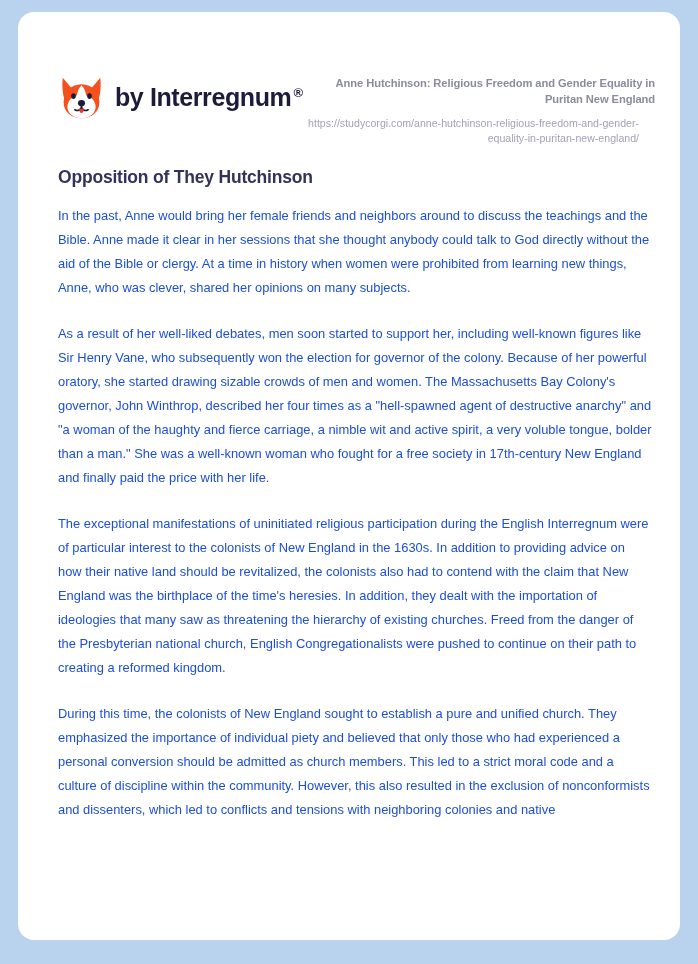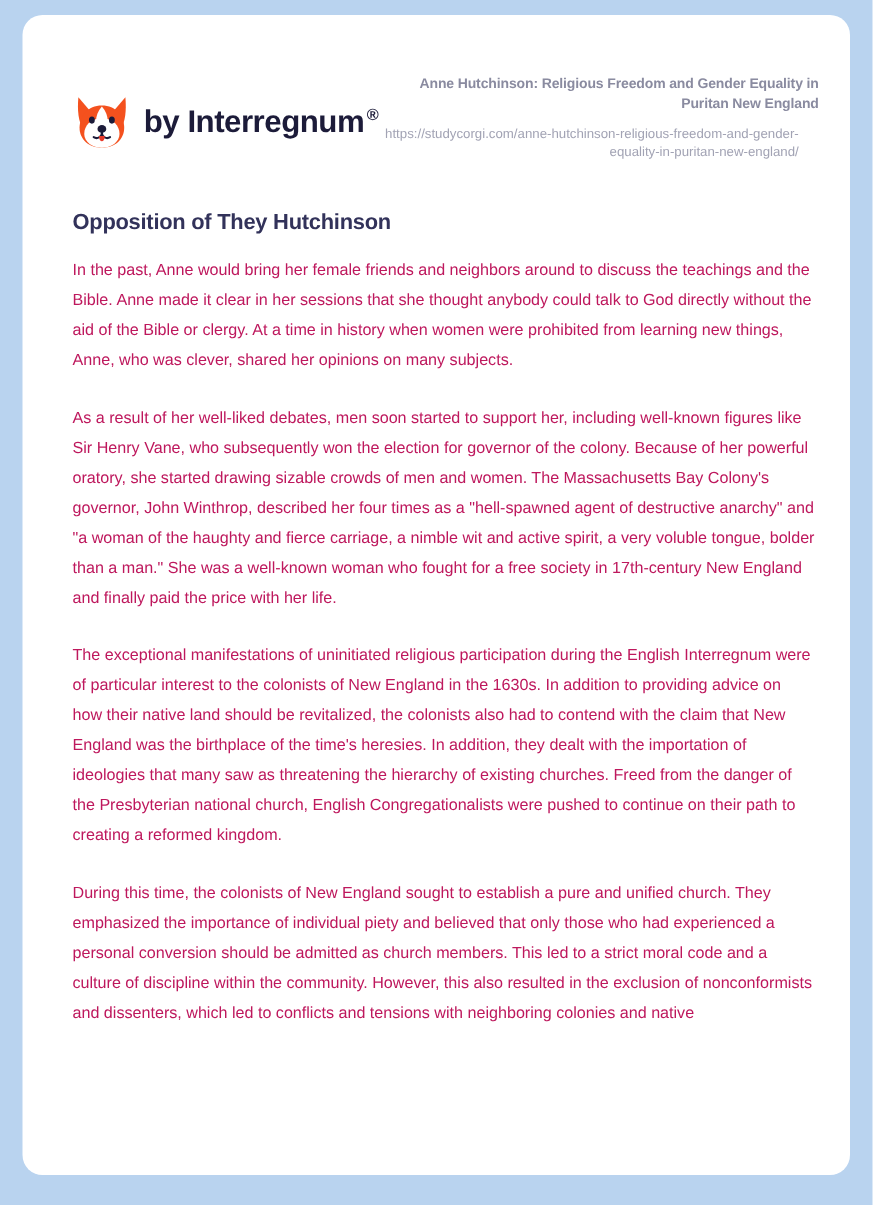--- a/index.html
+++ b/index.html
@@ -56,21 +56,21 @@
   .reg-mark {
     font-size: 13px;
     color: #1c1b39;
     vertical-align: super;
     margin-left: 2px;
     line-height: 1;
   }
   .header-meta {
     position: absolute;
     right: 25px;
-    top: 48px;
+    top: 64px;
     width: 360px;
     text-align: right;
   }
   .doc-title {
     font-size: 11.2px;
     font-weight: bold;
     color: #8a8ba0;
     line-height: 1.42;
     letter-spacing: -0.1px;
     margin: 0;
@@ -92,21 +92,21 @@
   }
   .section-heading {
     font-size: 17.5px;
     font-weight: bold;
     color: #32325a;
     margin: 0 0 16px 0;
     letter-spacing: -0.2px;
   }
   .doc-paragraph {
     font-size: 12.9px;
-    color: #be185d;
+    color: #1d4ed8;
     line-height: 24px;
     margin: 0 0 22px 0;
     text-align: left;
   }
   .doc-paragraph:last-child {
     margin-bottom: 0;
   }
 </style>
 </head>
 <body>

